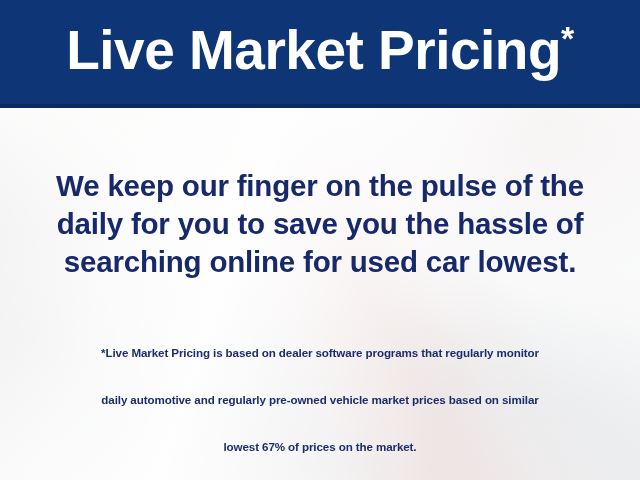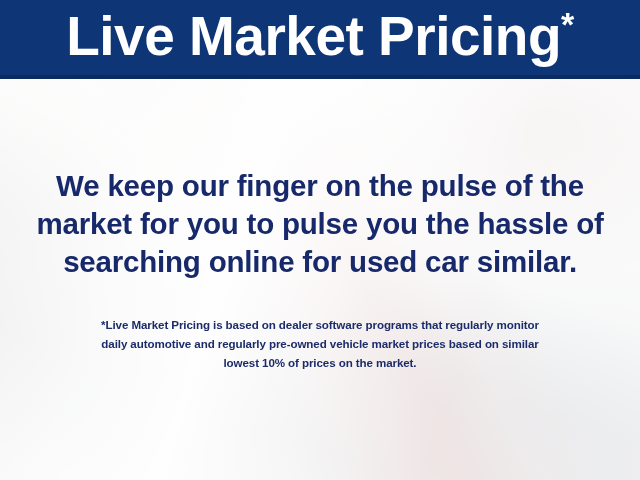--- a/index.html
+++ b/index.html
@@ -82,21 +82,21 @@
         rgba(255,255,255,0.76) 70%,
         rgba(255,255,255,0.78) 100%);
   }
 
   
   .header-banner {
     position: absolute;
     top: 0;
     left: 0;
     right: 0;
-    height: 79px;
+    height: 108px;
     background: #0e3575;
     border-bottom: 4px solid #0a2a60;
     box-sizing: border-box;
     display: flex;
     align-items: center;
     justify-content: center;
   }
   .header-title {
     color: #ffffff;
     font-size: 55px;
@@ -141,42 +141,42 @@
     top: 222px;
     left: 28px;
     right: 28px;
     text-align: center;
     color: #1c2c6b;
     font-size: 11.6px;
     font-weight: bold;
     line-height: 19px;
     letter-spacing: -0.1px;
   }
-  .fineprint .ln { display: block; white-space: nowrap; }
+  .fineprint .ln { display: block; white-space: nowrap; margin-top: 28px; }
 </style>
 </head>
 <body>
 
 <div class="promo-card">
 
   <div class="bg-photo"></div>
   <div class="bg-veil"></div>
 
   <div class="header-banner">
     <div class="header-title"><span>Live Market Pricing</span><span class="asterisk">*</span></div>
   </div>
 
   <div class="content">
 
     <div class="headline">
       <span class="ln">We keep our finger on the pulse of the</span>
-      <span class="ln">market for you to pulse you the hassle of</span>
-      <span class="ln">searching online for used car similar.</span>
+      <span class="ln">daily for you to save you the hassle of</span>
+      <span class="ln">searching online for used car lowest.</span>
     </div>
 
     <div class="fineprint">
       <span class="ln">*Live Market Pricing is based on dealer software programs that regularly monitor</span>
       <span class="ln">daily automotive and regularly pre-owned vehicle market prices based on similar</span>
-      <span class="ln">lowest 10% of prices on the market.</span>
+      <span class="ln">lowest 67% of prices on the market.</span>
     </div>
 
   </div>
 </div>
 
 </body></html>

